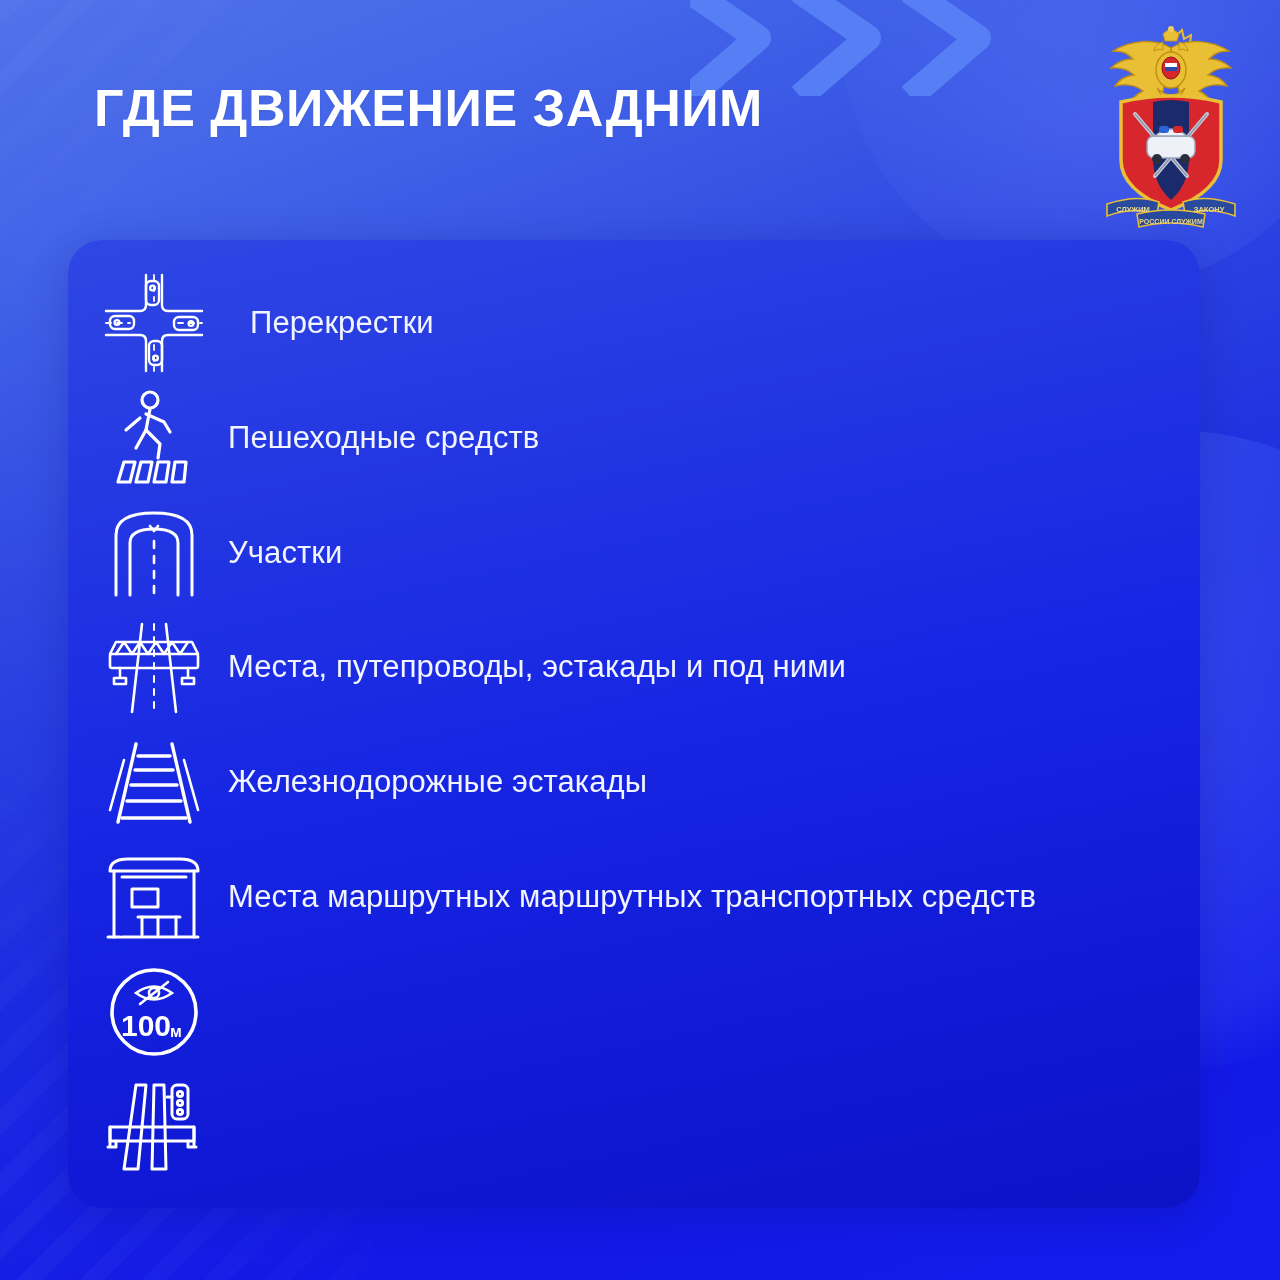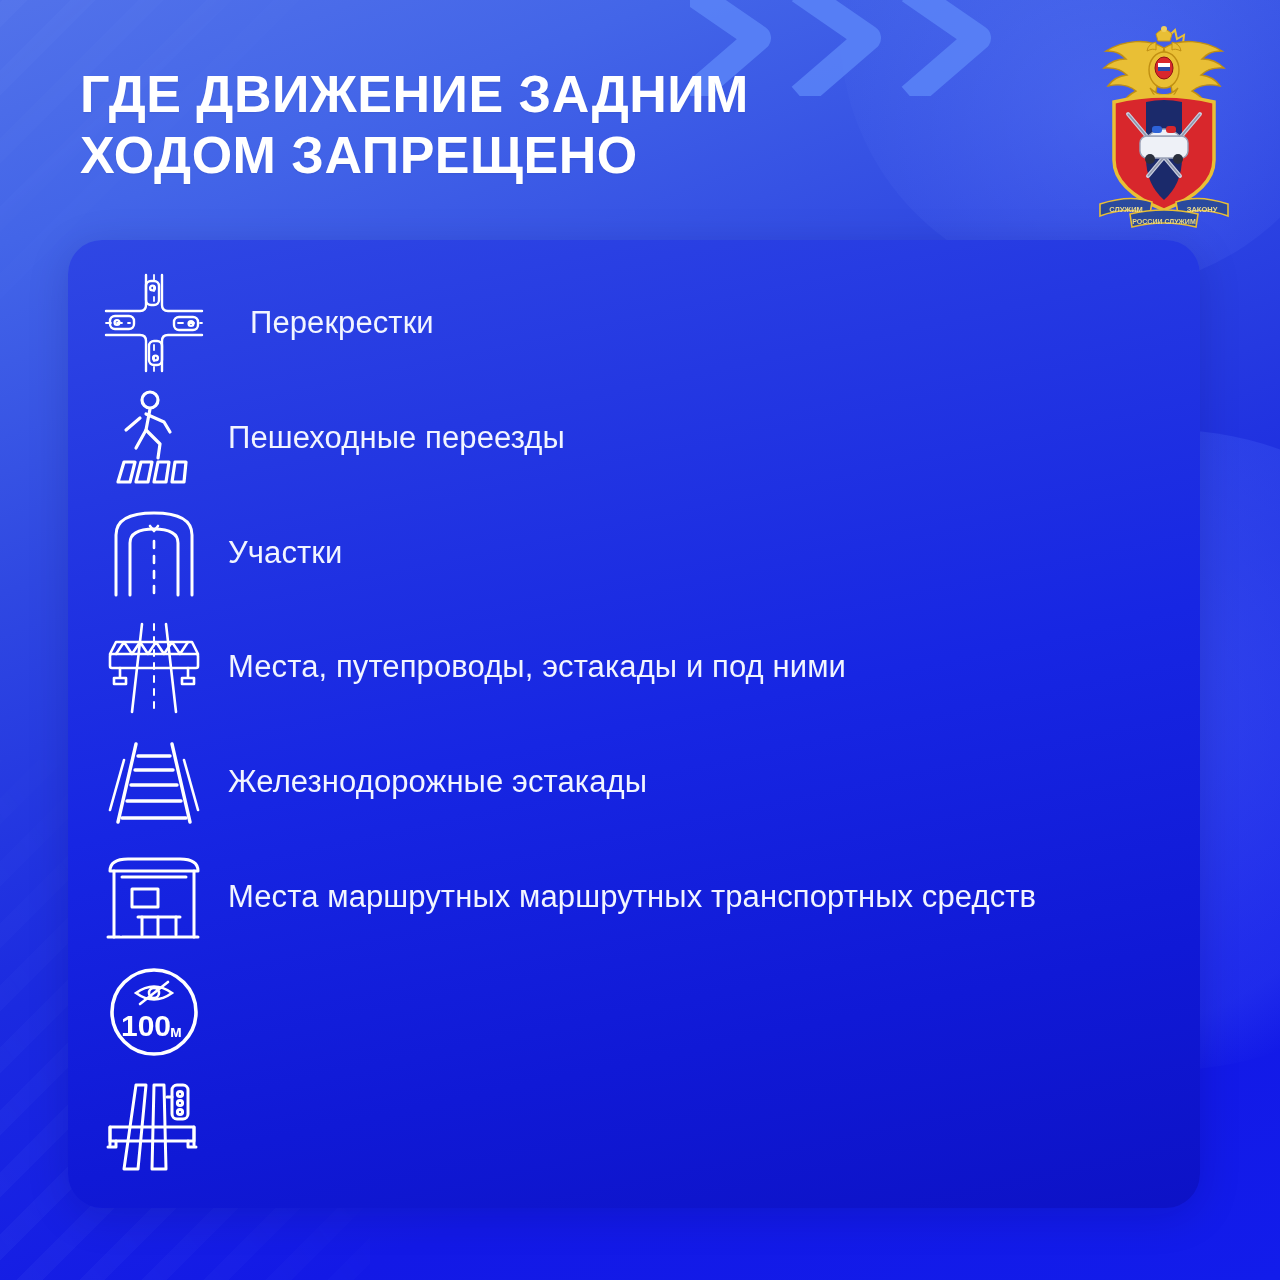--- a/index.html
+++ b/index.html
@@ -49,27 +49,27 @@
       rgba(160,185,255,.30) 48px);
     -webkit-mask-image:linear-gradient(to bottom right,rgba(0,0,0,.8),rgba(0,0,0,0) 70%);
             mask-image:linear-gradient(to bottom right,rgba(0,0,0,.8),rgba(0,0,0,0) 70%);
   }
   
   .chevrons{position:absolute;top:-4px;left:690px;pointer-events:none;}
   
   .header{position:absolute;left:0;top:0;width:1280px;height:240px;}
   .title{
     position:absolute;left:78px;top:62px;width:900px;
-    margin:2px;color:#ffffff;
+    margin:16px;color:#ffffff;
     font-size:52px;line-height:1.17;font-weight:bold;
     letter-spacing:.5px;text-transform:uppercase;
     text-shadow:0 1px 2px rgba(0,0,0,.08);
   }
   .title .line{display:block;}
-  .emblem{position:absolute;right:36px;top:18px;width:160px;height:215px;}
+  .emblem{position:absolute;right:29px;top:18px;width:160px;height:215px;}
   
   .card{
     position:absolute;left:68px;top:240px;width:1132px;height:968px;
     border-radius:34px;
     background:linear-gradient(168deg,#2f47e4 0%,#2438e2 22%,#1726e3 50%,#1019d6 78%,#0d12c6 100%);
     box-shadow:0 8px 40px rgba(5,10,90,.18);
     overflow:hidden;
   }
   .list{
     position:absolute;left:0;top:0;width:100%;height:100%;
@@ -102,21 +102,20 @@
     <svg width="330" height="100" viewBox="0 0 330 100" fill="none">
       <path d="M10 2 L68 42 L10 92" stroke="#5b84f7" stroke-width="26" stroke-linejoin="round" stroke-linecap="square" opacity=".85"></path>
       <path d="M120 2 L178 42 L120 92" stroke="#5b84f7" stroke-width="26" stroke-linejoin="round" stroke-linecap="square" opacity=".85"></path>
       <path d="M230 2 L288 42 L230 92" stroke="#5b84f7" stroke-width="26" stroke-linejoin="round" stroke-linecap="square" opacity=".85"></path>
     </svg>
   </div>
 
   <div class="header">
     <h1 class="title">
       <span class="line">ГДЕ ДВИЖЕНИЕ ЗАДНИМ</span>
-      <span class="line">ХОДОМ ЗАПРЕЩЕНО</span>
     </h1>
 
     <div class="emblem">
       <svg viewBox="0 0 160 215" width="160" height="215">
 
         <g>
           <path d="M80 10 l5 8 6-6 2 9 7-4-1 9 8-2" stroke="#e9bf35" stroke-width="2" fill="none"></path>
 
           <path d="M72 16 q8-9 16 0 l-2 7 h-12z" fill="#e9bf35" stroke="#c79417" stroke-width="1"></path>
           <circle cx="80" cy="11" r="3" fill="#f0cf5e"></circle>
@@ -208,21 +207,21 @@
             <path d="M44 44 L58 58 L56 72"></path>
             <path d="M38 32 L24 44"></path>
             <path d="M44 28 L62 36 L68 46"></path>
 
             <path d="M16 96 L22 76 H33 L28 96 Z"></path>
             <path d="M34 96 L39 76 H50 L46 96 Z"></path>
             <path d="M52 96 L56 76 H67 L64 96 Z"></path>
             <path d="M70 96 L73 76 H84 L82 96 Z"></path>
           </svg>
         </span>
-        <span class="txt">Пешеходные переезды</span>
+        <span class="txt">Пешеходные средств</span>
       </div>
 
       <div class="row">
         <span class="ico">
           <svg width="104" height="104" viewBox="0 0 104 104" fill="none" stroke="#ffffff" stroke-width="3" stroke-linecap="round" stroke-linejoin="round">
             <path d="M14 94 V34 Q14 12 52 12 Q90 12 90 34 V94"></path>
             <path d="M28 94 V42 Q28 28 52 28 Q76 28 76 42 V94"></path>
             <path d="M52 30 l-4 -5 M52 30 l4 -5" stroke-width="2.6"></path>
             <path d="M52 40 V94" stroke-dasharray="7 8" stroke-width="2.6"></path>
           </svg>

